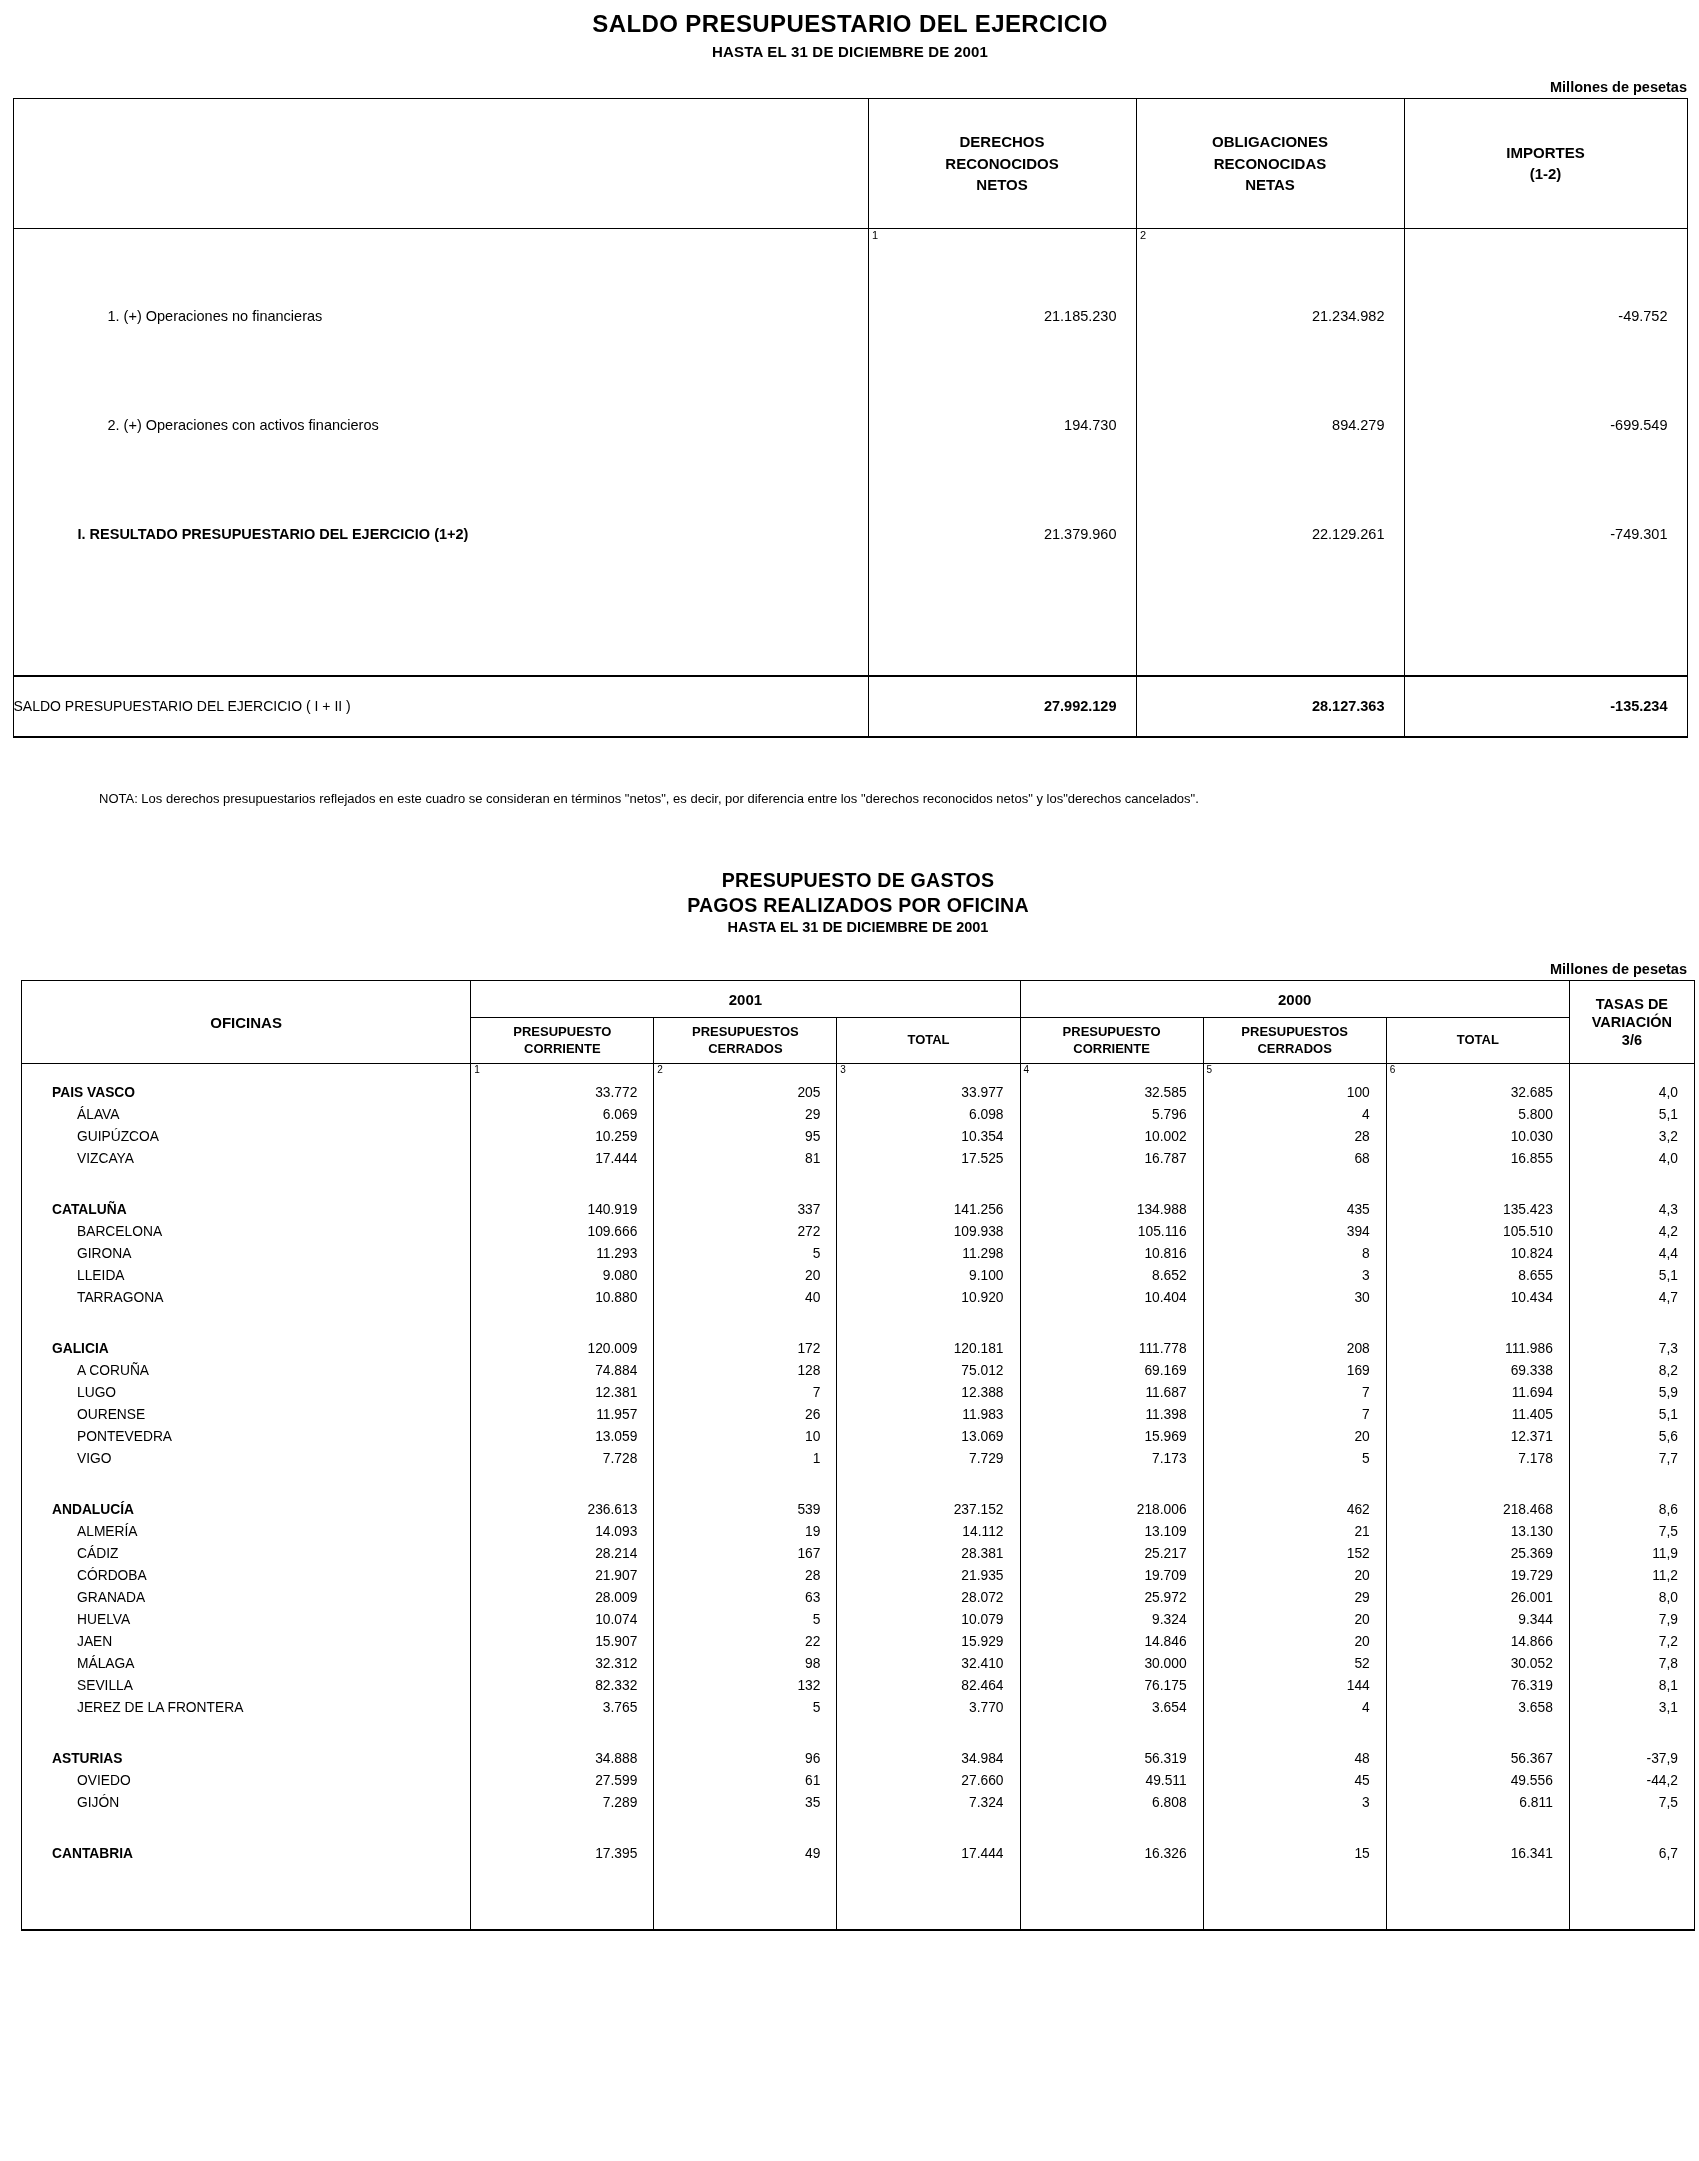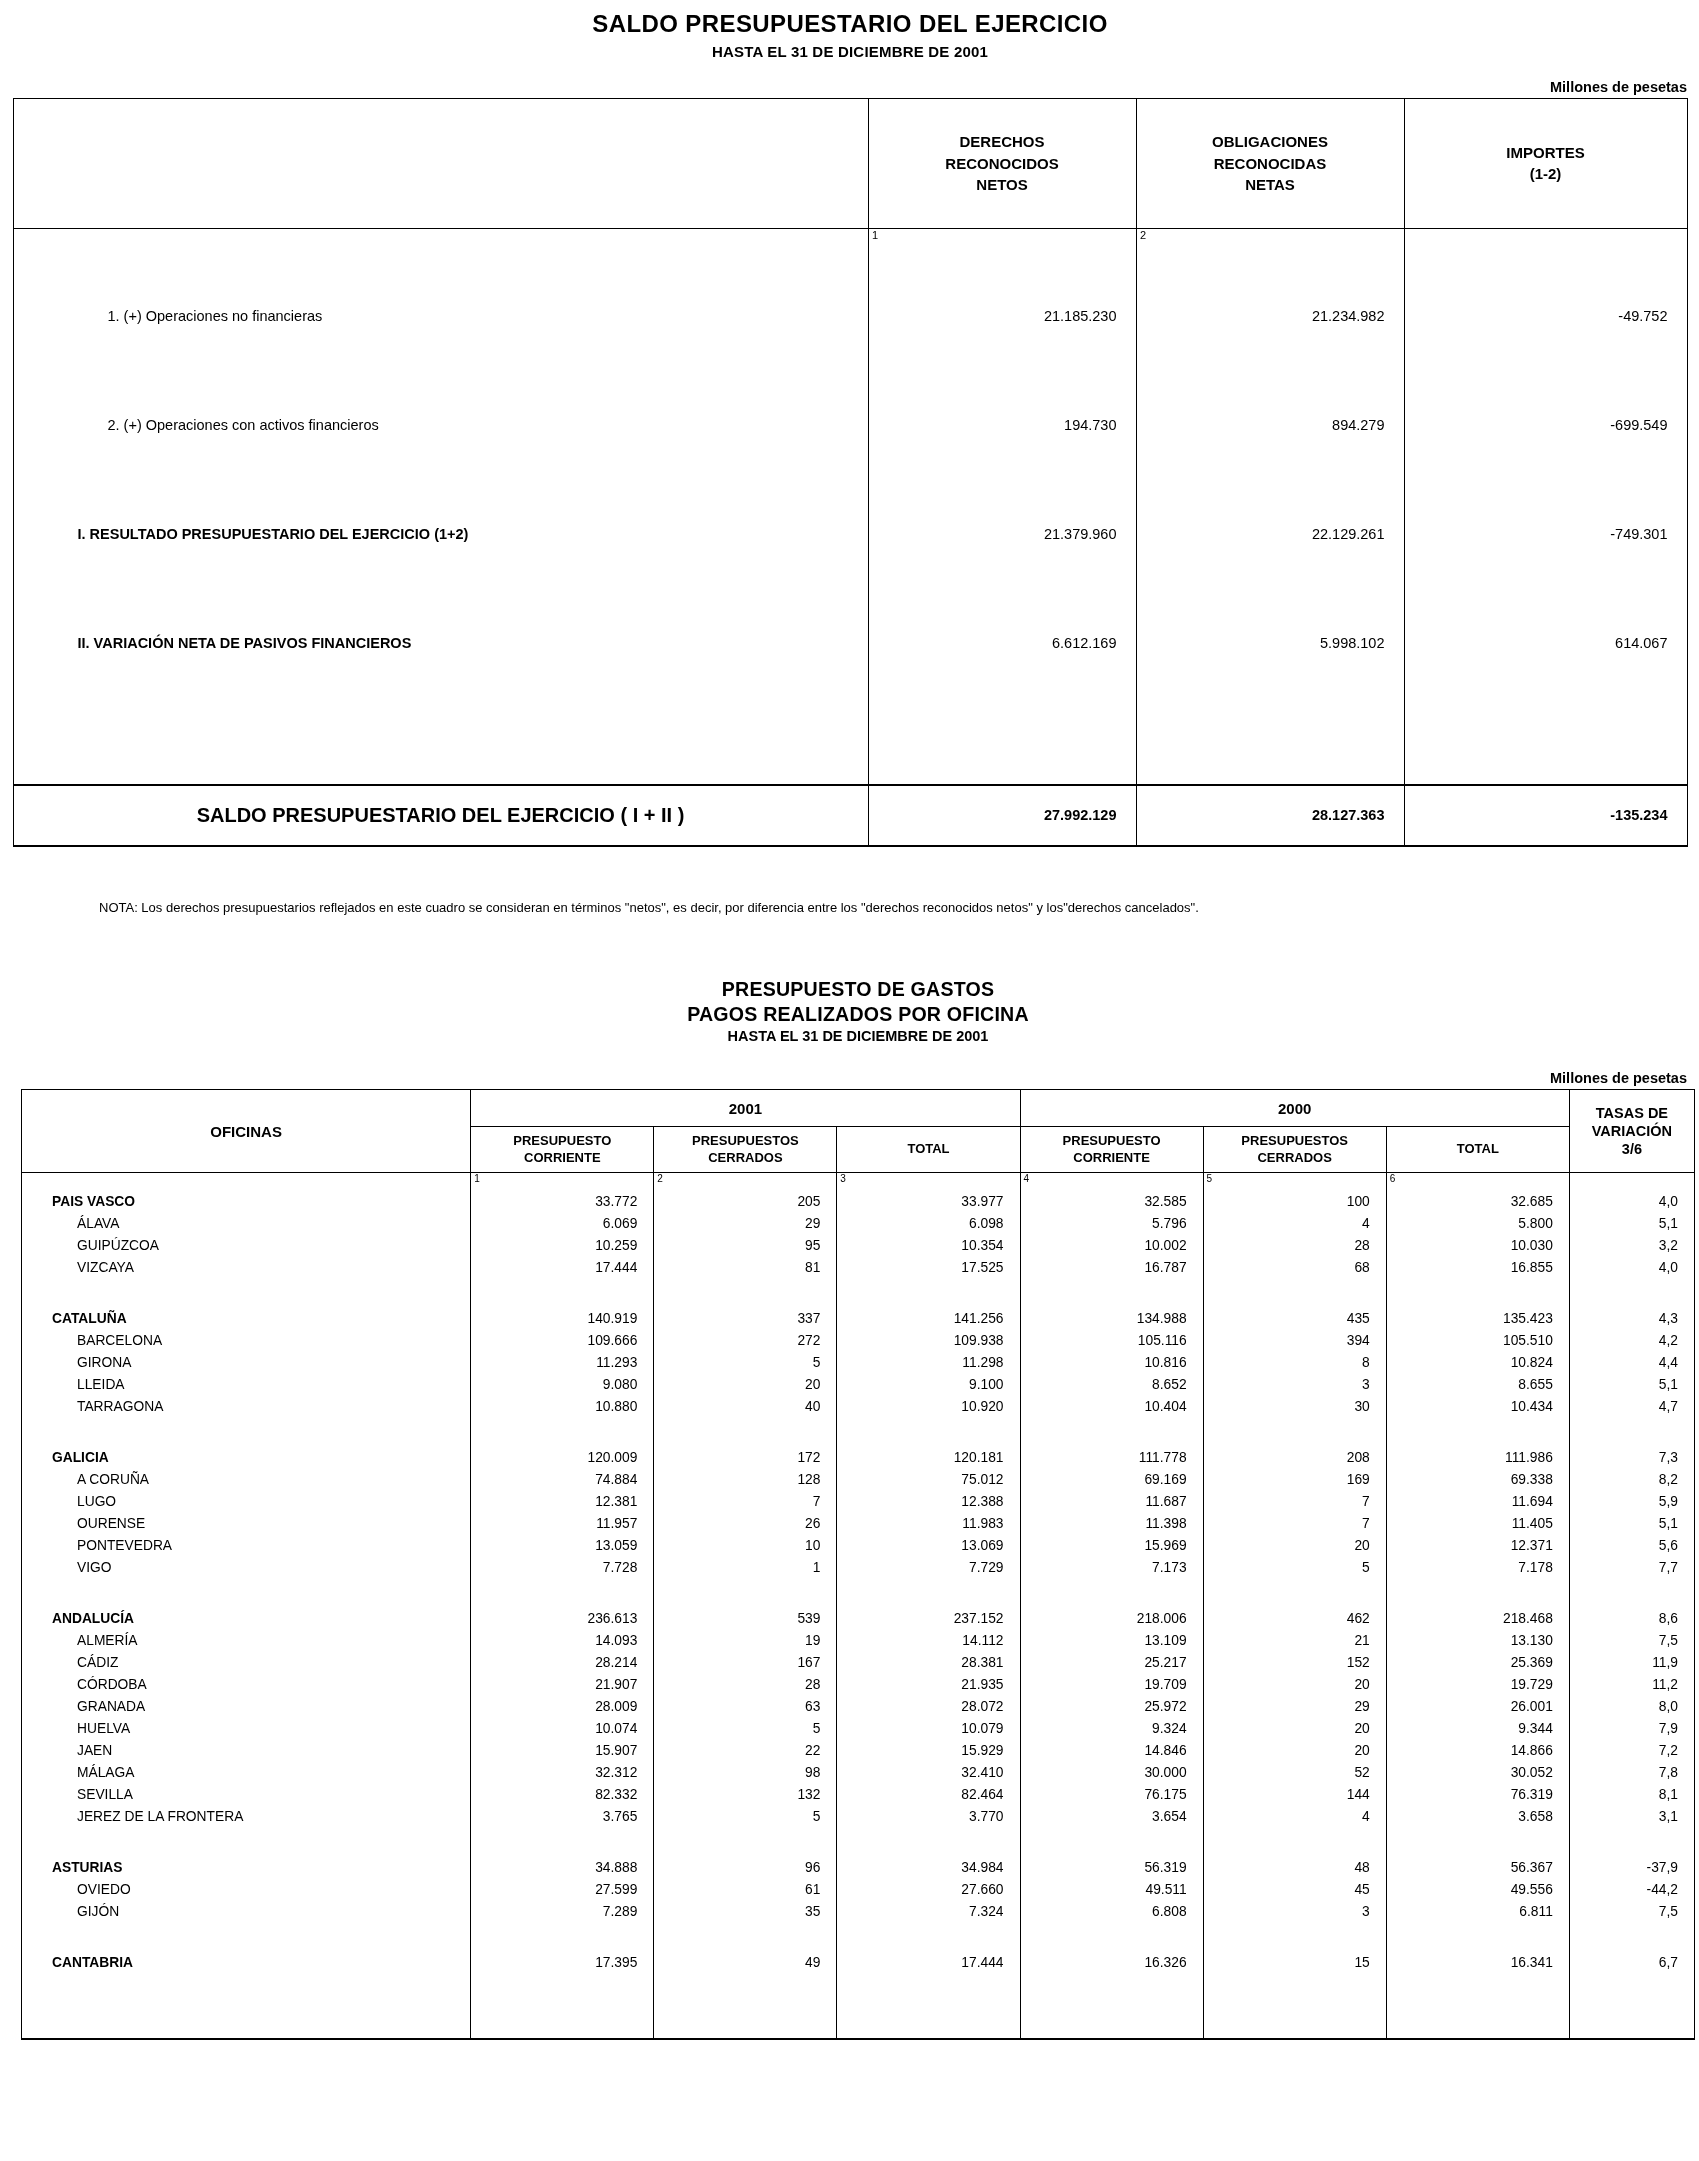--- a/index.html
+++ b/index.html
@@ -103,23 +103,23 @@
     border-top: none;
     border-bottom: none;
     height: 86px;
   }
   .t1 .totrow td {
     border-top: 2.9px solid #000;
     border-bottom: 2.9px solid #000;
     height: 59px;
   }
   .t1 .totrow .lbl-t {
-    font-size: 20px;
-    font-weight: bold;
-    text-align: center;
+    font-size: 14px;
+    font-weight: normal;
+    text-align: left;
   }
   .t1 .totrow .val {
     font-weight: bold;
   }
 
   .note {
     font-size: 13px;
     padding: 9.4px 0 0 99px;
     line-height: 1.3;
     margin-top: 44px;
@@ -267,26 +267,20 @@
           <td class="body-cell val">-699.549</td>
         </tr>
 
         <tr class="drow">
           <td class="body-cell lbl-b">I.  RESULTADO PRESUPUESTARIO DEL EJERCICIO (1+2)</td>
           <td class="body-cell val">21.379.960</td>
           <td class="body-cell val">22.129.261</td>
           <td class="body-cell val">-749.301</td>
         </tr>
 
-        <tr class="drow">
-          <td class="body-cell lbl-b">II.  VARIACIÓN NETA DE PASIVOS FINANCIEROS</td>
-          <td class="body-cell val">6.612.169</td>
-          <td class="body-cell val">5.998.102</td>
-          <td class="body-cell val">614.067</td>
-        </tr>
 
         <tr class="spacer">
           <td></td>
           <td></td>
           <td></td>
           <td></td>
         </tr>
 
         <tr class="totrow">
           <td class="lbl-t">SALDO PRESUPUESTARIO DEL EJERCICIO ( I + II )</td>

